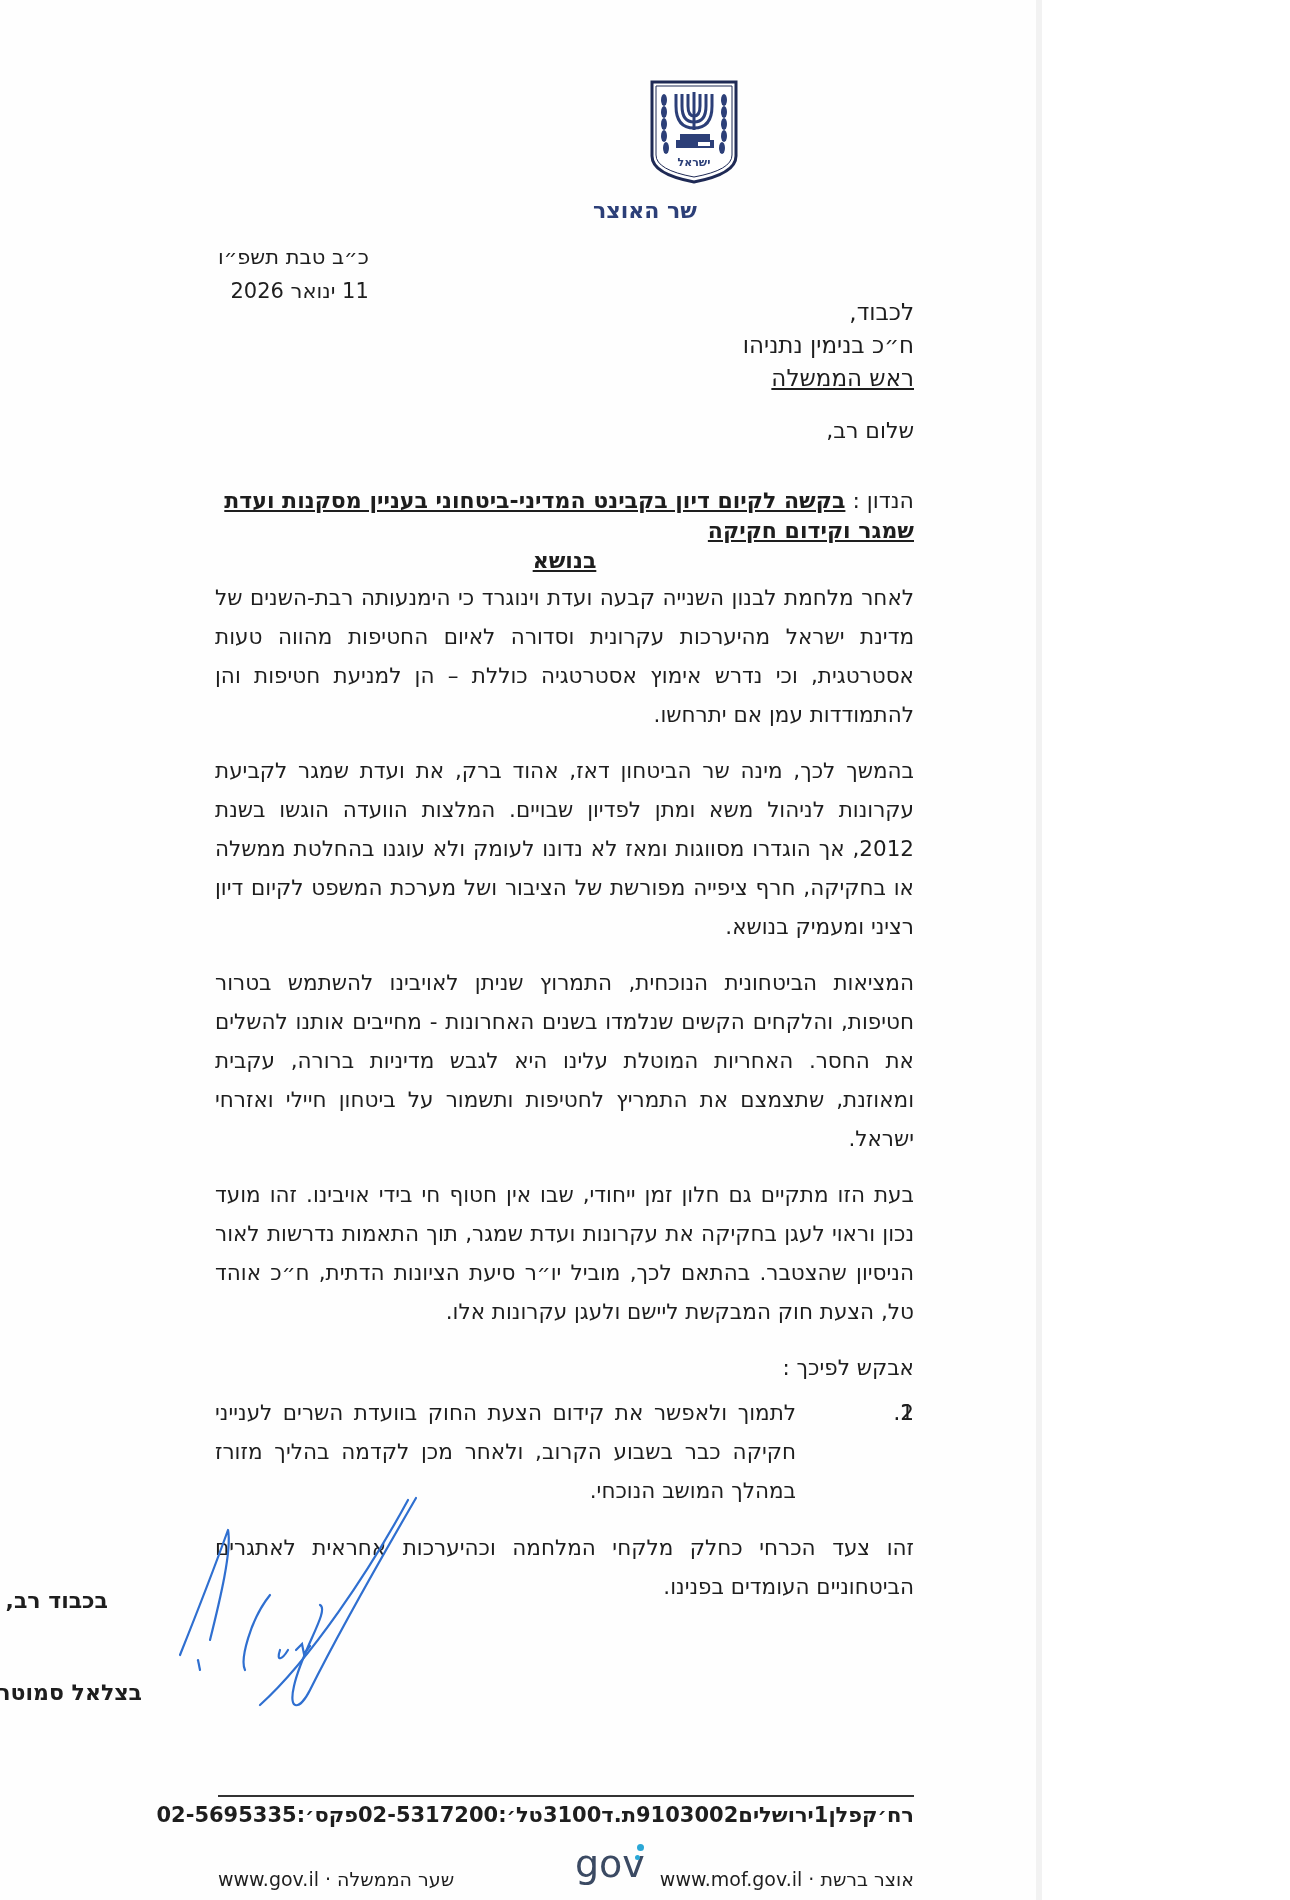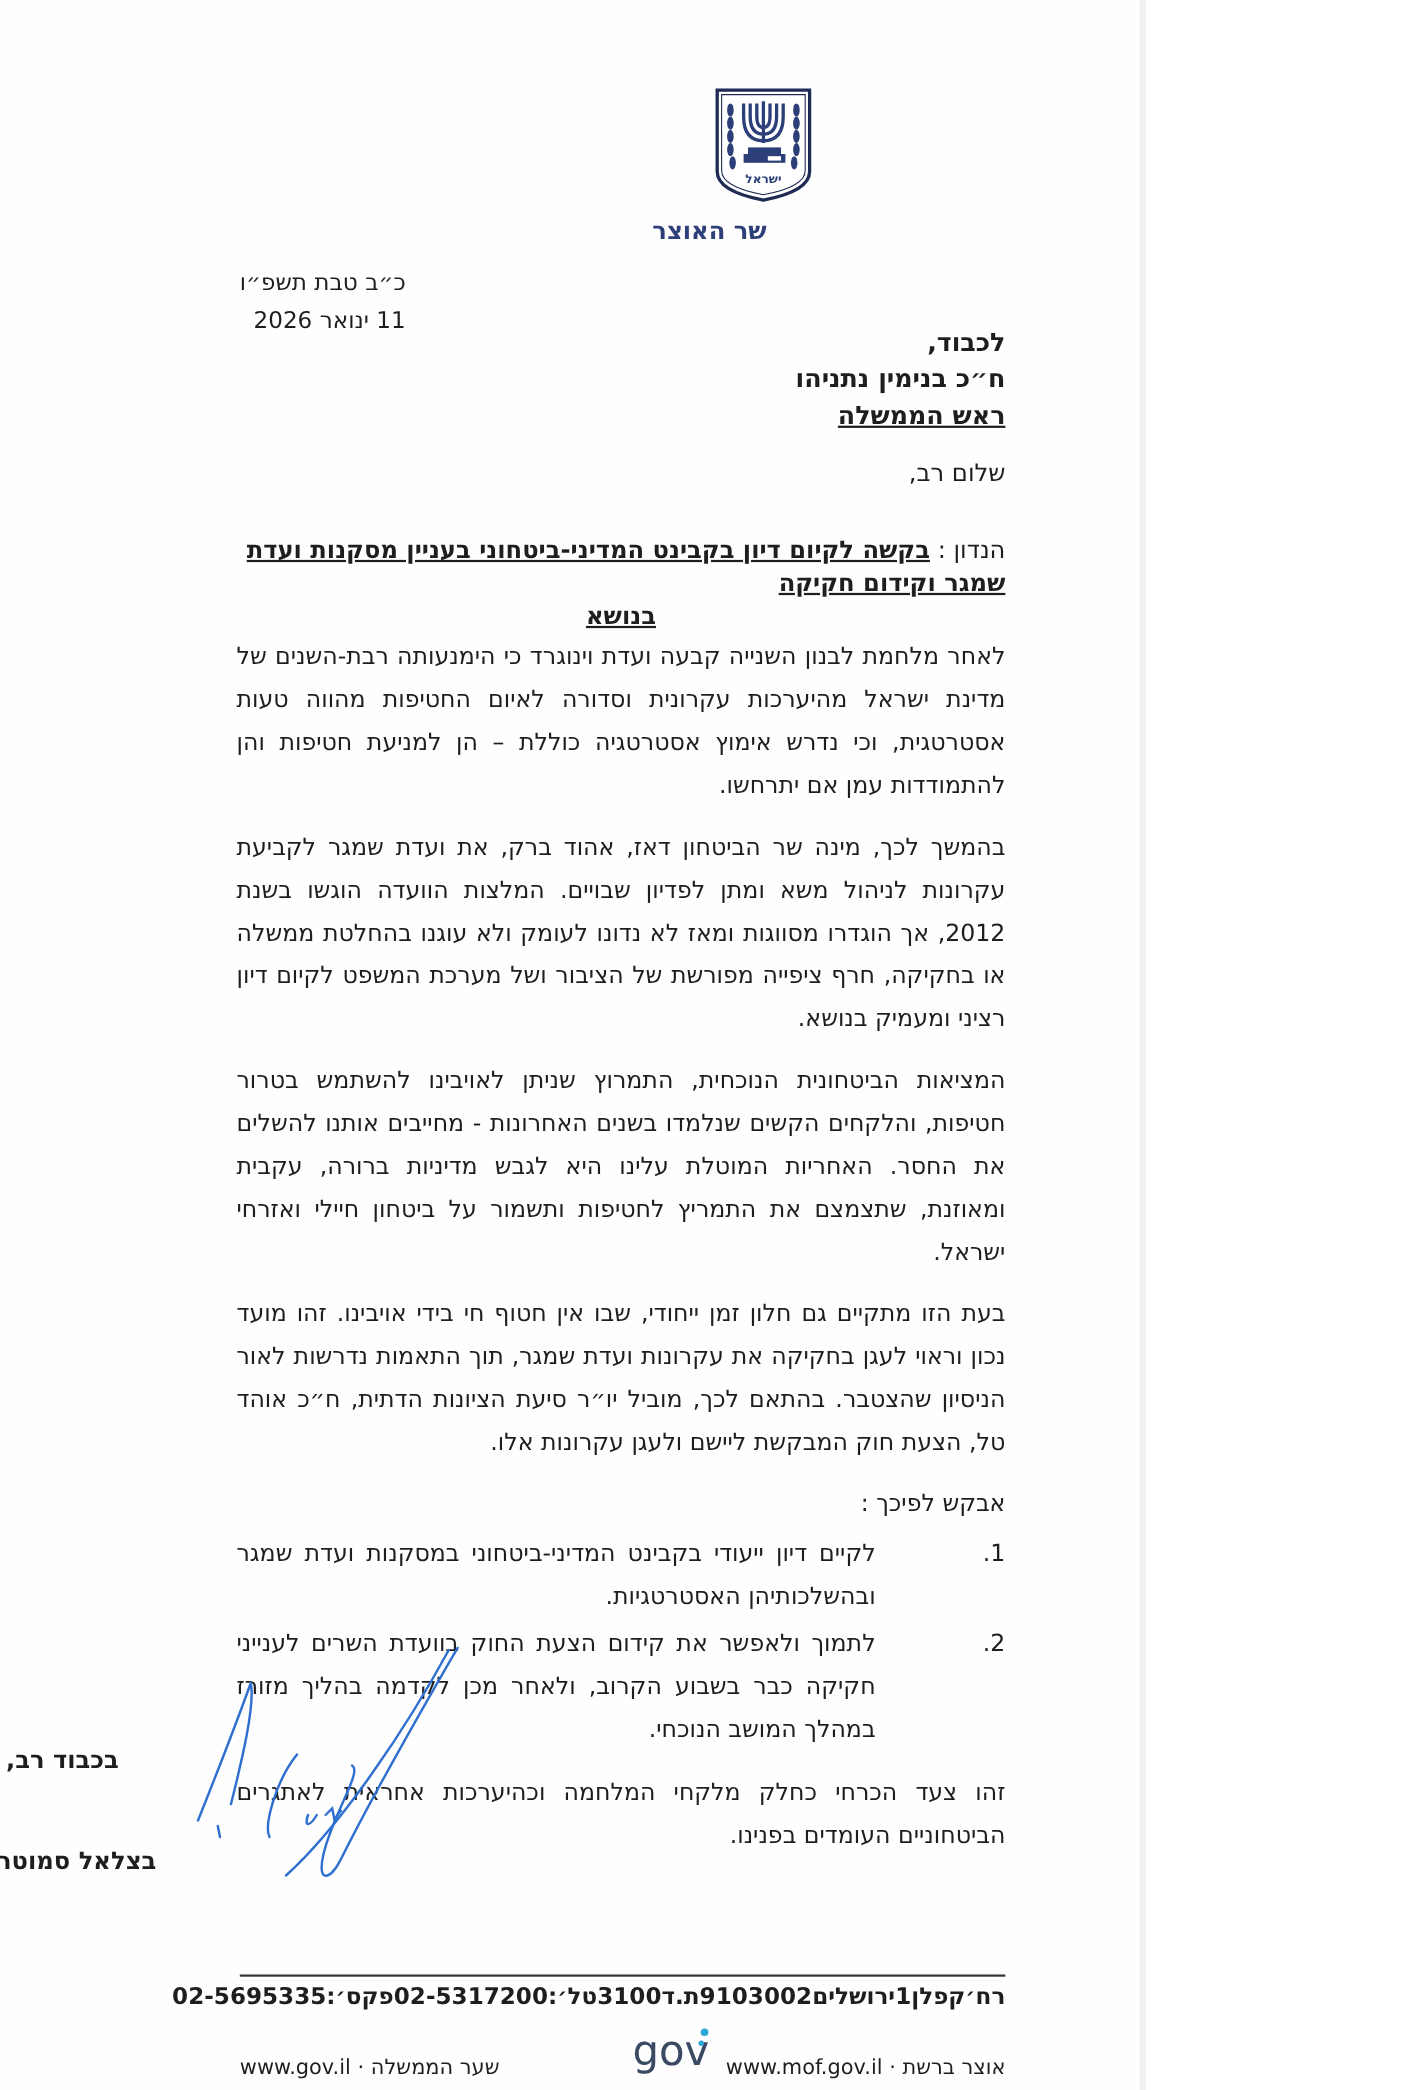--- a/index.html
+++ b/index.html
@@ -7,21 +7,21 @@
          font-family:"DejaVu Sans","Liberation Sans",sans-serif; color:#1e1e1e; }
   .page { position:absolute; left:0; top:0; width:1042px; height:1900px; background:#fefefe; }
   .rtl { direction:rtl; unicode-bidi:embed; }
 
   
   .emblem { position:absolute; left:648px; top:78px; width:92px; height:108px; }
   .ministry { position:absolute; left:0; width:1290px; top:198px; text-align:center;
               font-weight:bold; font-size:22px; color:#2c3f78; }
   .date { position:absolute; left:218px; top:240px; font-size:21px; line-height:34px; text-align:right; }
 
-  .recipient { position:absolute; right:128px; top:296px; font-size:23px; font-weight:bold; line-height:33px; text-align:right; }
+  .recipient { position:absolute; right:128px; top:296px; font-size:23px; font-weight:normal; line-height:33px; text-align:right; }
   .recipient .title { text-decoration:underline; }
   .greeting { position:absolute; right:128px; top:418px; font-size:22px; }
 
   .subject { position:absolute; left:215px; right:128px; top:486px; font-size:22px; line-height:30px; text-align:right; }
   .subject .label { font-weight:normal; }
   .subject .text { font-weight:bold; text-decoration:underline; }
   .subject .line2 { display:block; text-align:center; font-weight:bold; text-decoration:underline; }
 
   .body { position:absolute; left:215px; right:128px; top:578px; font-size:21.5px; line-height:39px; text-align:justify; }
   .body p { margin:0 0 17px 0; }
@@ -102,21 +102,20 @@
 
   <div class="body rtl">
     <p>לאחר מלחמת לבנון השנייה קבעה ועדת וינוגרד כי הימנעותה רבת-השנים של מדינת ישראל מהיערכות עקרונית וסדורה לאיום החטיפות מהווה טעות אסטרטגית, וכי נדרש אימוץ אסטרטגיה כוללת – הן למניעת חטיפות והן להתמודדות עמן אם יתרחשו.</p>
     <p>בהמשך לכך, מינה שר הביטחון דאז, אהוד ברק, את ועדת שמגר לקביעת עקרונות לניהול משא ומתן לפדיון שבויים. המלצות הוועדה הוגשו בשנת 2012, אך הוגדרו מסווגות ומאז לא נדונו לעומק ולא עוגנו בהחלטת ממשלה או בחקיקה, חרף ציפייה מפורשת של הציבור ושל מערכת המשפט לקיום דיון רציני ומעמיק בנושא.</p>
     <p>המציאות הביטחונית הנוכחית, התמרוץ שניתן לאויבינו להשתמש בטרור חטיפות, והלקחים הקשים שנלמדו בשנים האחרונות - מחייבים אותנו להשלים את החסר. האחריות המוטלת עלינו היא לגבש מדיניות ברורה, עקבית ומאוזנת, שתצמצם את התמריץ לחטיפות ותשמור על ביטחון חיילי ואזרחי ישראל.</p>
     <p>בעת הזו מתקיים גם חלון זמן ייחודי, שבו אין חטוף חי בידי אויבינו. זהו מועד נכון וראוי לעגן בחקיקה את עקרונות ועדת שמגר, תוך התאמות נדרשות לאור הניסיון שהצטבר. בהתאם לכך, מוביל יו״ר סיעת הציונות הדתית, ח״כ אוהד טל, הצעת חוק המבקשת ליישם ולעגן עקרונות אלו.</p>
     <div class="ask">אבקש לפיכך :</div>
     <ul class="list">
       <li>
         <span class="num">1.</span>
-        <span>לקיים דיון ייעודי בקבינט המדיני-ביטחוני במסקנות ועדת שמגר ובהשלכותיהן האסטרטגיות.</span>
       </li>
       <li>
         <span class="num">2.</span>
         <span>לתמוך ולאפשר את קידום הצעת החוק בוועדת השרים לענייני חקיקה כבר בשבוע הקרוב, ולאחר מכן לקדמה בהליך מזורז במהלך המושב הנוכחי.</span>
       </li>
     </ul>
     <p>זהו צעד הכרחי כחלק מלקחי המלחמה וכהיערכות אחראית לאתגרים הביטחוניים העומדים בפנינו.</p>
   </div>
 
   <svg class="signature" viewBox="0 0 260 230">

